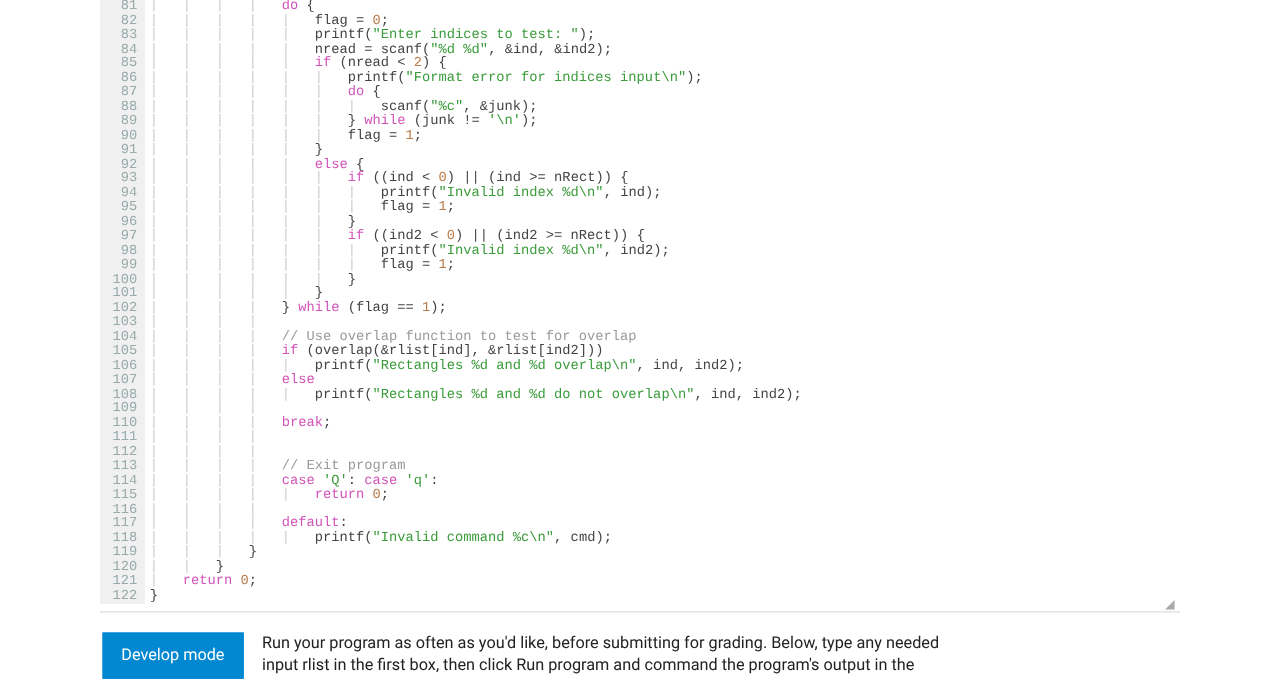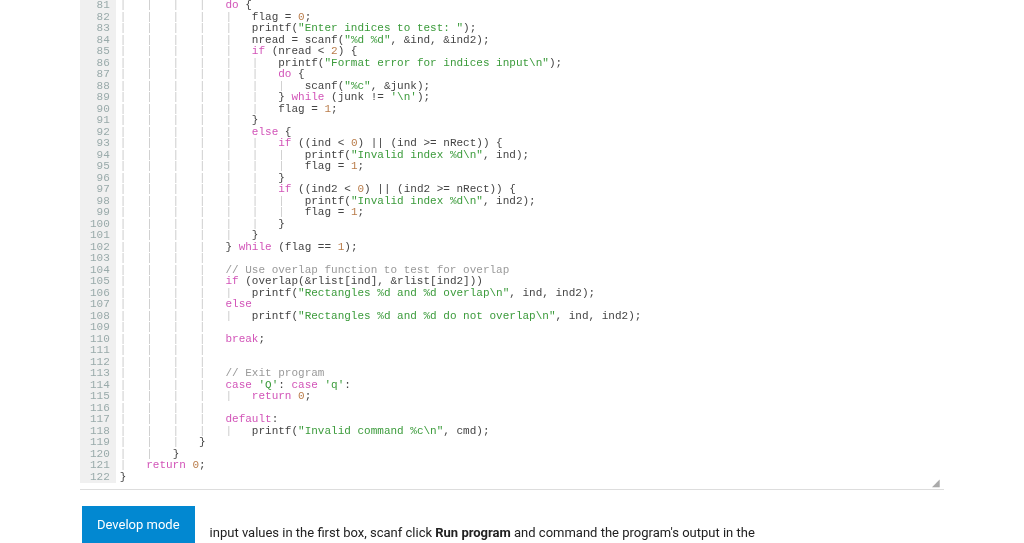--- a/index.html
+++ b/index.html
@@ -68,21 +68,21 @@
     background: #0288d1;
     color: #fff;
   }
   .help-text {
     margin-left: 16px;
     font-size: 13px;
     color: #222;
     line-height: 1.4;
     flex: 1;
   }
-  .help-text b { font-weight: 700; }
+  .help-text b { font-weight: 400; }
   .resize-handle {
     position: absolute;
     right: 2px;
     bottom: 2px;
     width: 10px;
     height: 10px;
     color: #aaa;
     font-size: 10px;
   }
 </style>
@@ -94,17 +94,17 @@
     <div class="code-inner">
       <div class="gutter" id="gutter"><span class="ln">81</span><span class="ln">82</span><span class="ln">83</span><span class="ln">84</span><span class="ln">85</span><span class="ln">86</span><span class="ln">87</span><span class="ln">88</span><span class="ln">89</span><span class="ln">90</span><span class="ln">91</span><span class="ln">92</span><span class="ln">93</span><span class="ln">94</span><span class="ln">95</span><span class="ln">96</span><span class="ln">97</span><span class="ln">98</span><span class="ln">99</span><span class="ln">100</span><span class="ln">101</span><span class="ln">102</span><span class="ln">103</span><span class="ln">104</span><span class="ln">105</span><span class="ln">106</span><span class="ln">107</span><span class="ln">108</span><span class="ln">109</span><span class="ln">110</span><span class="ln">111</span><span class="ln">112</span><span class="ln">113</span><span class="ln">114</span><span class="ln">115</span><span class="ln">116</span><span class="ln">117</span><span class="ln">118</span><span class="ln">119</span><span class="ln">120</span><span class="ln">121</span><span class="ln">122</span></div>
       <div class="code" id="code"><span class="line"><span class="guide">|   |   |   |   </span><span class="kw">do</span><span> {</span></span><span class="line"><span class="guide">|   |   |   |   |   </span><span>flag = </span><span class="num">0</span><span>;</span></span><span class="line"><span class="guide">|   |   |   |   |   </span><span class="fn">printf</span><span>(</span><span class="str">"Enter indices to test: "</span><span>);</span></span><span class="line"><span class="guide">|   |   |   |   |   </span><span>nread = </span><span class="fn">scanf</span><span>(</span><span class="str">"%d %d"</span><span>, &amp;ind, &amp;ind2);</span></span><span class="line"><span class="guide">|   |   |   |   |   </span><span class="kw">if</span><span> (nread &lt; </span><span class="num">2</span><span>) {</span></span><span class="line"><span class="guide">|   |   |   |   |   |   </span><span class="fn">printf</span><span>(</span><span class="str">"Format error for indices input\n"</span><span>);</span></span><span class="line"><span class="guide">|   |   |   |   |   |   </span><span class="kw">do</span><span> {</span></span><span class="line"><span class="guide">|   |   |   |   |   |   |   </span><span class="fn">scanf</span><span>(</span><span class="str">"%c"</span><span>, &amp;junk);</span></span><span class="line"><span class="guide">|   |   |   |   |   |   </span><span>} </span><span class="kw">while</span><span> (junk != </span><span class="str">'\n'</span><span>);</span></span><span class="line"><span class="guide">|   |   |   |   |   |   </span><span>flag = </span><span class="num">1</span><span>;</span></span><span class="line"><span class="guide">|   |   |   |   |   </span><span>}</span></span><span class="line"><span class="guide">|   |   |   |   |   </span><span class="kw">else</span><span> {</span></span><span class="line"><span class="guide">|   |   |   |   |   |   </span><span class="kw">if</span><span> ((ind &lt; </span><span class="num">0</span><span>) || (ind &gt;= nRect)) {</span></span><span class="line"><span class="guide">|   |   |   |   |   |   |   </span><span class="fn">printf</span><span>(</span><span class="str">"Invalid index %d\n"</span><span>, ind);</span></span><span class="line"><span class="guide">|   |   |   |   |   |   |   </span><span>flag = </span><span class="num">1</span><span>;</span></span><span class="line"><span class="guide">|   |   |   |   |   |   </span><span>}</span></span><span class="line"><span class="guide">|   |   |   |   |   |   </span><span class="kw">if</span><span> ((ind2 &lt; </span><span class="num">0</span><span>) || (ind2 &gt;= nRect)) {</span></span><span class="line"><span class="guide">|   |   |   |   |   |   |   </span><span class="fn">printf</span><span>(</span><span class="str">"Invalid index %d\n"</span><span>, ind2);</span></span><span class="line"><span class="guide">|   |   |   |   |   |   |   </span><span>flag = </span><span class="num">1</span><span>;</span></span><span class="line"><span class="guide">|   |   |   |   |   |   </span><span>}</span></span><span class="line"><span class="guide">|   |   |   |   |   </span><span>}</span></span><span class="line"><span class="guide">|   |   |   |   </span><span>} </span><span class="kw">while</span><span> (flag == </span><span class="num">1</span><span>);</span></span><span class="line"><span class="guide">|   |   |   |   </span></span><span class="line"><span class="guide">|   |   |   |   </span><span class="cm">// Use overlap function to test for overlap</span></span><span class="line"><span class="guide">|   |   |   |   </span><span class="kw">if</span><span> (overlap(&amp;rlist[ind], &amp;rlist[ind2]))</span></span><span class="line"><span class="guide">|   |   |   |   |   </span><span class="fn">printf</span><span>(</span><span class="str">"Rectangles %d and %d overlap\n"</span><span>, ind, ind2);</span></span><span class="line"><span class="guide">|   |   |   |   </span><span class="kw">else</span></span><span class="line"><span class="guide">|   |   |   |   |   </span><span class="fn">printf</span><span>(</span><span class="str">"Rectangles %d and %d do not overlap\n"</span><span>, ind, ind2);</span></span><span class="line"><span class="guide">|   |   |   |   </span></span><span class="line"><span class="guide">|   |   |   |   </span><span class="kw">break</span><span>;</span></span><span class="line"><span class="guide">|   |   |   |   </span></span><span class="line"><span class="guide">|   |   |   |   </span></span><span class="line"><span class="guide">|   |   |   |   </span><span class="cm">// Exit program</span></span><span class="line"><span class="guide">|   |   |   |   </span><span class="kw">case</span><span> </span><span class="str">'Q'</span><span>: </span><span class="kw">case</span><span> </span><span class="str">'q'</span><span>:</span></span><span class="line"><span class="guide">|   |   |   |   |   </span><span class="kw">return</span><span> </span><span class="num">0</span><span>;</span></span><span class="line"><span class="guide">|   |   |   |   </span></span><span class="line"><span class="guide">|   |   |   |   </span><span class="kw">default</span><span>:</span></span><span class="line"><span class="guide">|   |   |   |   |   </span><span class="fn">printf</span><span>(</span><span class="str">"Invalid command %c\n"</span><span>, cmd);</span></span><span class="line"><span class="guide">|   |   |   </span><span>}</span></span><span class="line"><span class="guide">|   |   </span><span>}</span></span><span class="line"><span class="guide">|   </span><span class="kw">return</span><span> </span><span class="num">0</span><span>;</span></span><span class="line"><span>}</span></span></div>
     </div>
     <div class="resize-handle">◢</div>
   </div>
 
   <div class="bottom-bar">
     <div class="mode-btn active">Develop mode</div>
     <div class="help-text">
-      <br>
-      <span>input values in the first box, scanf click </span><b>Run program</b><span> and command the program's output in the</span>
+      <span>Run your program as often as you'd like, before submitting for grading. Below, type any needed</span><br>
+      <span>input rlist in the first box, then click </span><b>Run program</b><span> and command the program's output in the</span>
     </div>
   </div>
 </div>
 
 </body></html>

